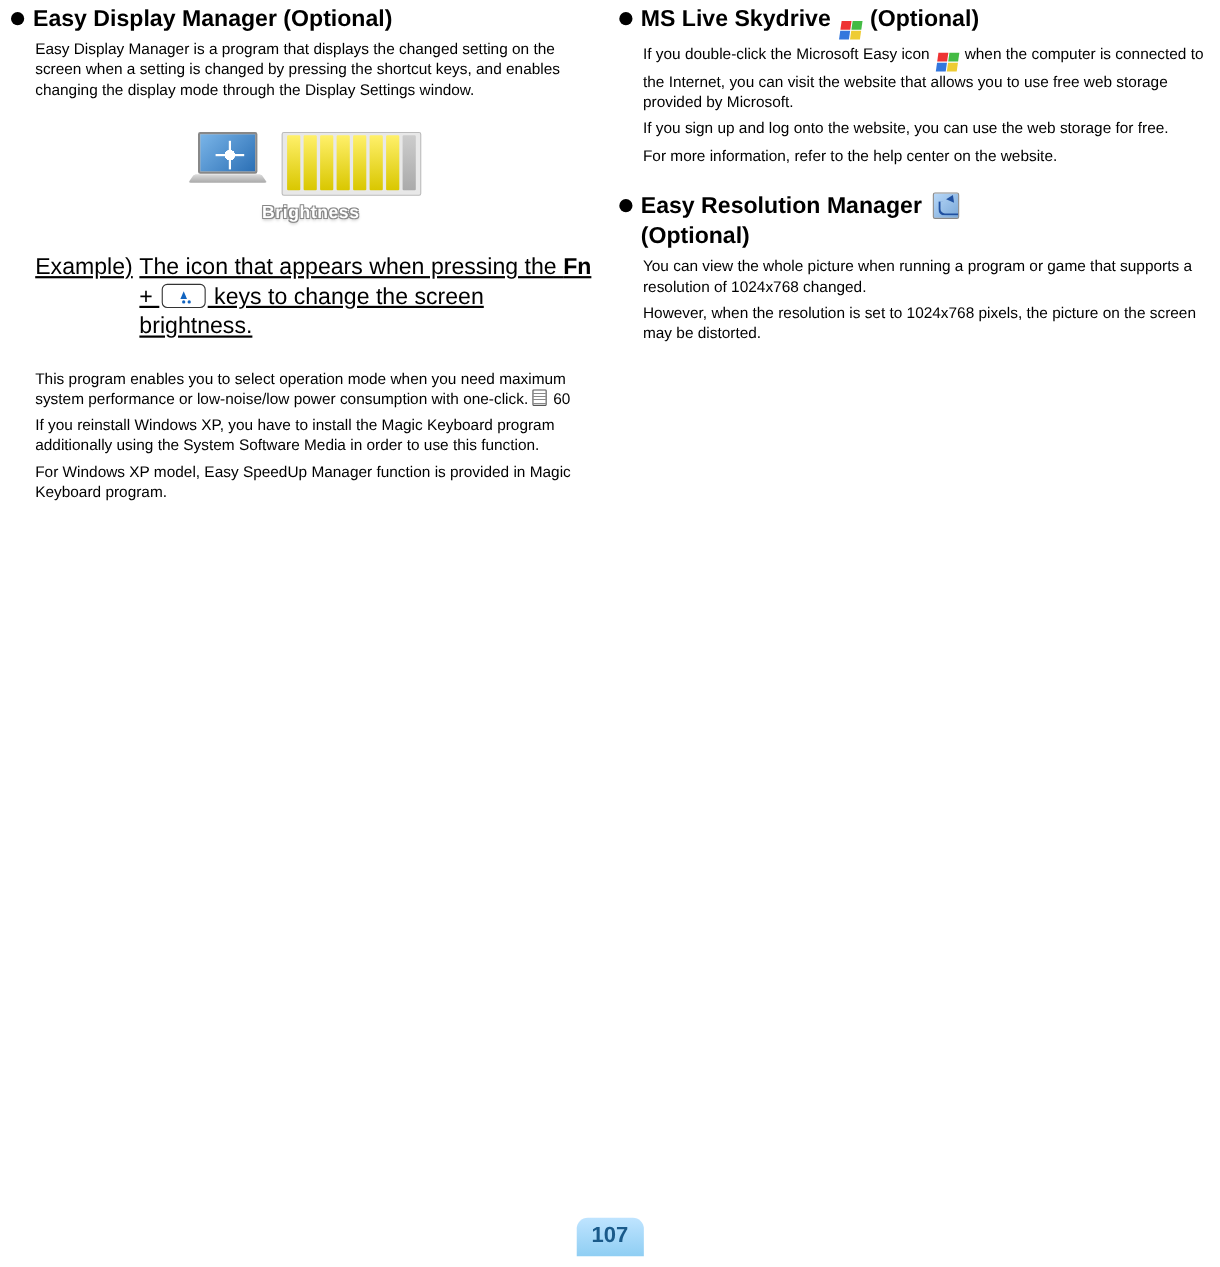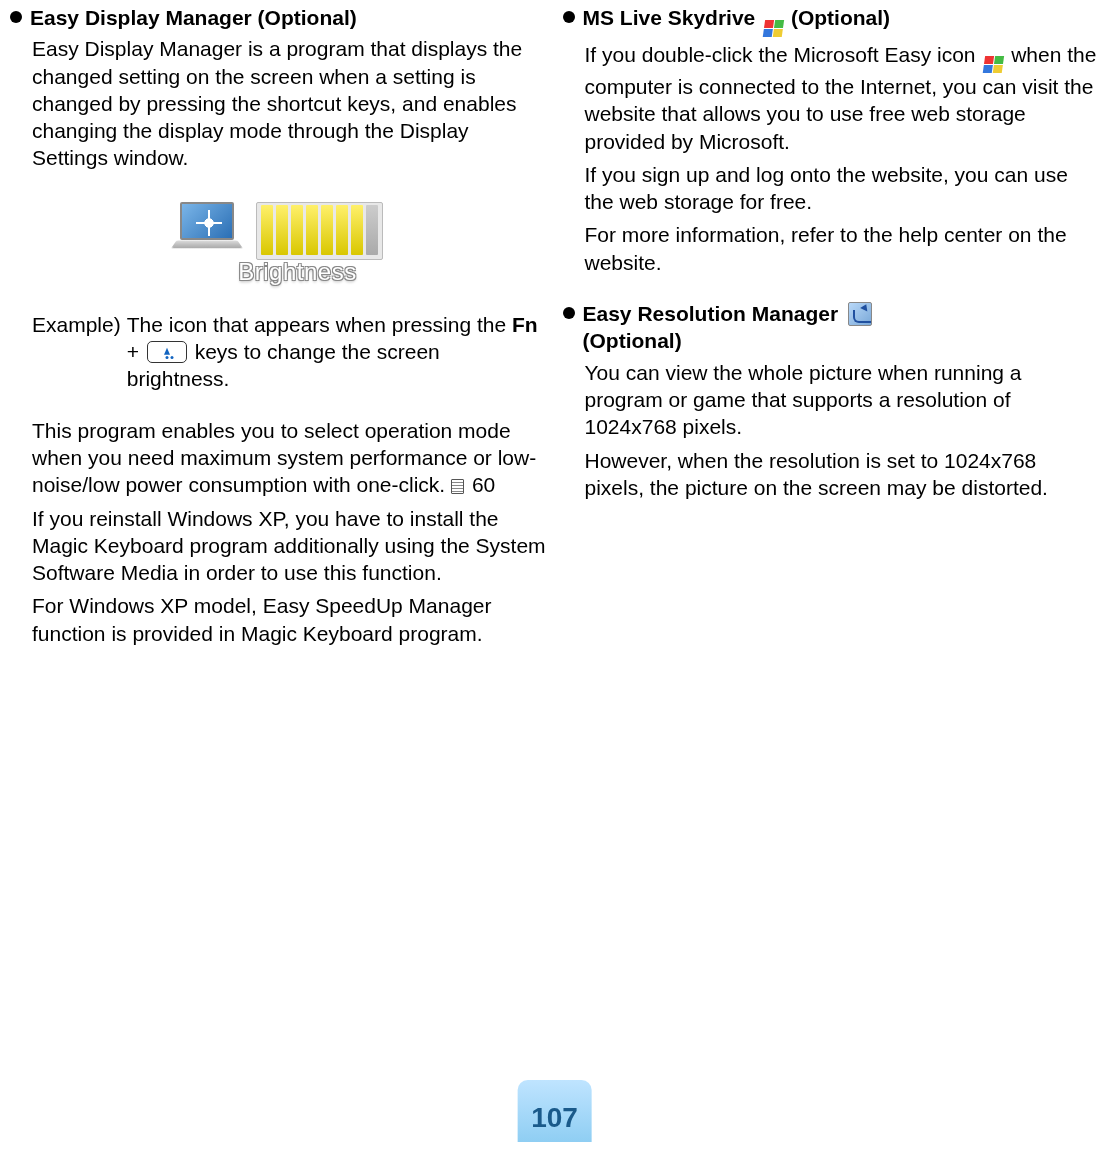--- a/index.html
+++ b/index.html
@@ -40,21 +40,21 @@
       background: #000;
       border-radius: 50%;
       margin-right: 8px;
       margin-top: 7px;
       flex-shrink: 0;
     }
     .heading-text {
       flex: 1;
     }
     .body-text {
-      font-size: 21px;
+      font-size: 14px;
       padding-left: 22px;
       margin-bottom: 6px;
     }
     .brightness-widget {
       margin: 20px auto 24px;
       width: 220px;
       height: 95px;
       position: relative;
     }
     .laptop {
@@ -114,35 +114,36 @@
       width: 12px;
       height: 50px;
       background: linear-gradient(#fff06a, #d9c700);
       border-radius: 1px;
     }
     .bar.dim { background: linear-gradient(#ccc,#aaa); }
     .brightness-label {
       position: absolute;
       bottom: 0;
       left: 70px;
-      font-weight: normal;
-      font-size: 24px;
+      font-weight: bold;
+      font-size: 16px;
       color: #fff;
       text-shadow:
         -1px -1px 0 #888,
         1px -1px 0 #888,
         -1px 1px 0 #888,
         1px 1px 0 #888,
         0 2px 3px rgba(0,0,0,0.3);
       letter-spacing: 0.5px;
     }
     .example-block {
       padding-left: 22px;
       display: flex;
       margin-bottom: 8px;
+      text-decoration: underline;
     }
     .example-lead {
       flex-shrink: 0;
       margin-right: 6px;
     }
     .example-body { flex: 1; }
     .inline-key {
       display: inline-block;
       width: 40px;
       height: 22px;
@@ -227,22 +228,22 @@
       transform:rotate(25deg);
     }
     .page-number {
       position: absolute;
       bottom: 10px;
       left: 50%;
       transform: translateX(-50%);
       background: linear-gradient(#bfe4ff,#8fcef3);
       color: #1a5a8a;
       font-weight: bold;
-      font-size: 28px;
-      padding: 20px 14px 6px;
+      font-size: 20px;
+      padding: 3px 14px 6px;
       border-radius: 10px 10px 0 0;
     }
   </style>
 </head>
 <body>
 
 <div class="page">
 
   <div class="column">
 
@@ -317,20 +318,20 @@
       <div class="body-text">For more information, refer to the help center on the website.</div>
     </div>
 
     <div class="section">
       <div class="heading">
         <span class="bullet"></span>
         <span class="heading-text">
           <span>Easy Resolution Manager </span><span class="erm-icon"></span><br><span>(Optional)</span>
         </span>
       </div>
-      <div class="body-text">You can view the whole picture when running a program or game that supports a resolution of 1024x768 pixels.</div>
+      <div class="body-text">You can view the whole picture when running a program or game that supports a resolution of 1024x768 changed.</div>
       <div class="body-text">However, when the resolution is set to 1024x768 pixels, the picture on the screen may be distorted.</div>
     </div>
 
   </div>
 </div>
 
 <div class="page-number">107</div>
 
 </body></html>

